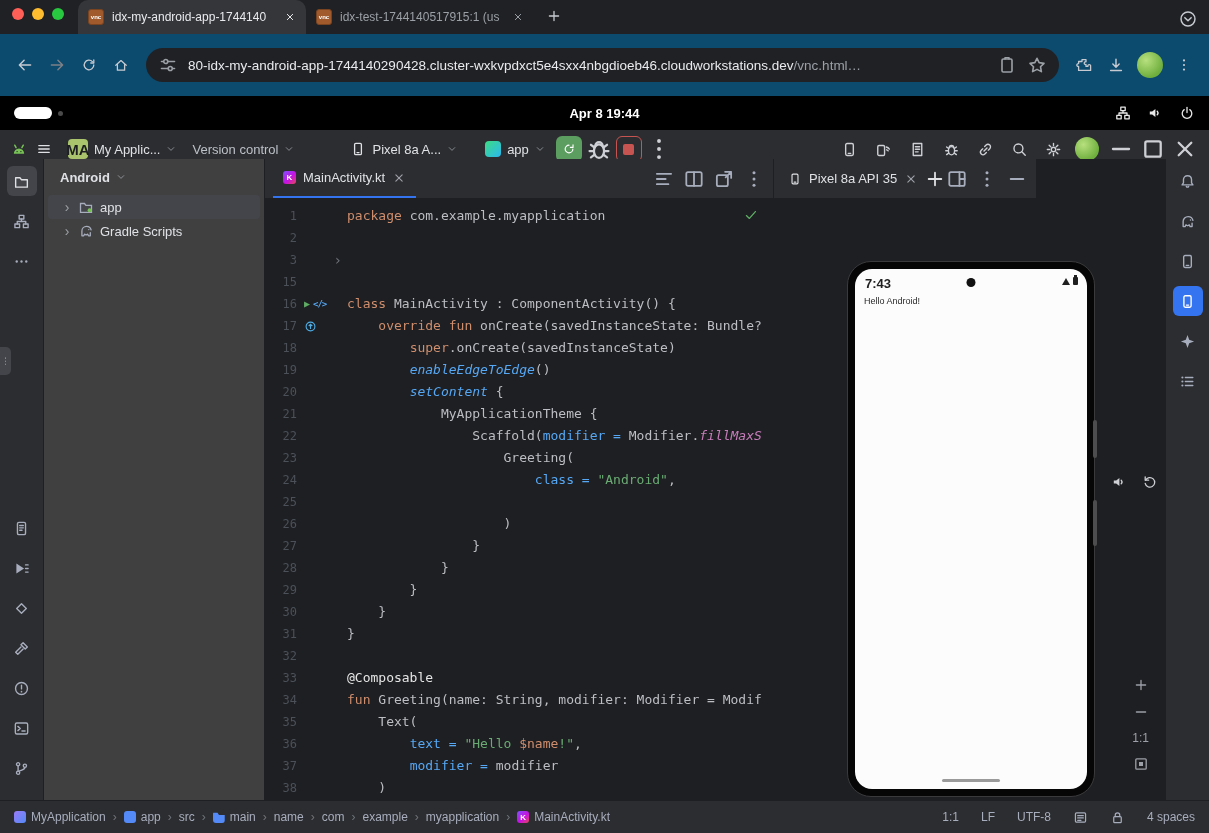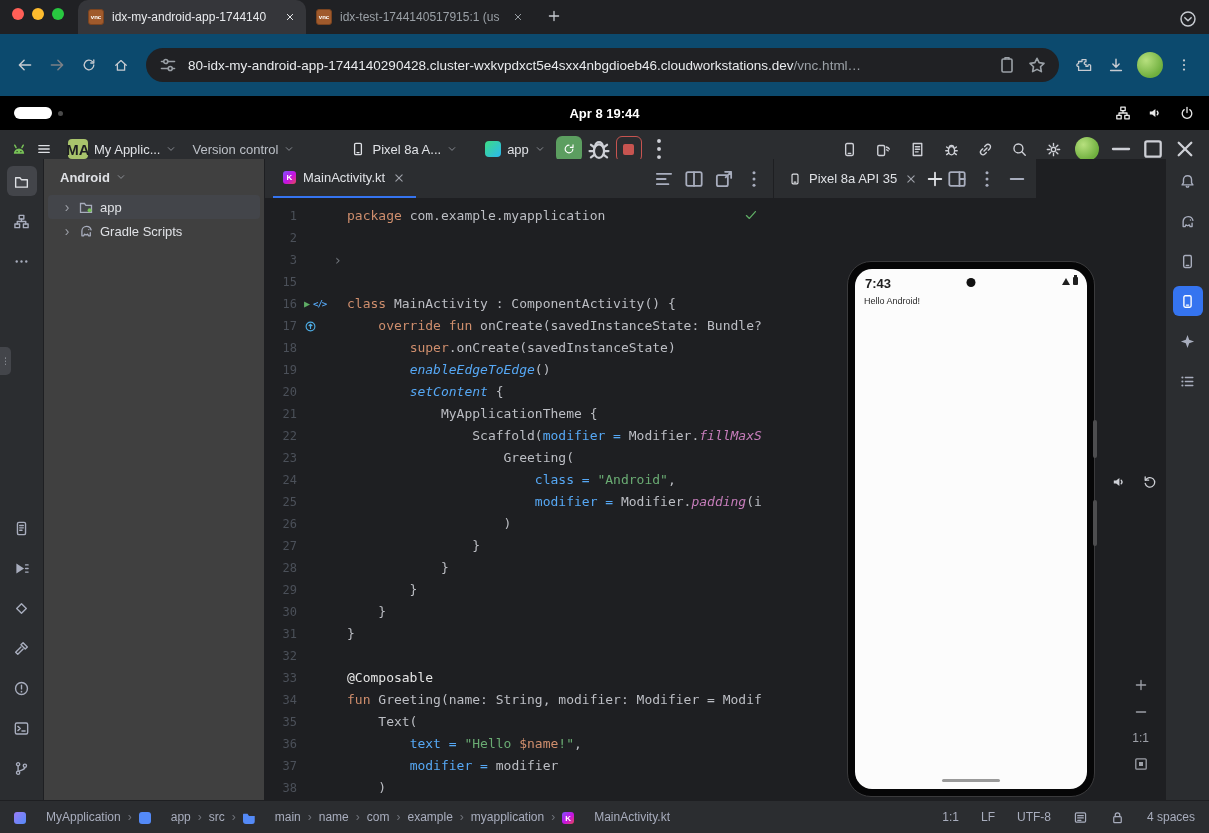--- a/index.html
+++ b/index.html
@@ -123,21 +123,21 @@
   .p-greet{position:absolute;top:27px;left:9px;font-size:9px;color:#2a2a2a}
   .p-pill{position:absolute;bottom:7px;left:50%;transform:translateX(-50%);width:58px;height:3px;border-radius:2px;background:#9a9a9a}
   .phone-btn{position:absolute;right:-3px;width:4px;border-radius:2px;background:#4d4d4f}
   .pb1{top:158px;height:38px}.pb2{top:238px;height:46px}
   .zoomcol{position:absolute;right:16px;top:518px;display:flex;flex-direction:column;align-items:center;gap:11px;color:#9da0a8;font-size:12px}
   .zoomcol span[data-icon]{width:16px;height:16px}
 
   
   .statusbar{position:absolute;bottom:0;left:0;right:0;height:33px;background:#2b2d30;border-top:1px solid #1e1f22;display:flex;align-items:center;padding:0 14px;font-size:12px;color:#a8adbd}
   .crumbs{display:flex;align-items:center;gap:7px;white-space:nowrap;overflow:hidden}
-  .crumb{display:flex;align-items:flex-end;gap:20px}
+  .crumb{display:flex;align-items:center;gap:5px}
   .crumb .ci{width:12px;height:12px}
   .crumb-sep{color:#6f737a}
   .status-right{margin-left:auto;display:flex;align-items:center;gap:22px}
   .status-right span[data-icon]{width:15px;height:15px;color:#a8adbd}
 </style>
 </head>
 <body>
 
 <div class="tabstrip">
   <div class="traffic">
@@ -654,21 +654,20 @@
             <span class="code"><span class="c-d">                    Greeting(</span></span>
           </div>
           <div class="line">
             <span class="ln">24</span>
             <span class="gut"></span>
             <span class="code"><span class="c-d">                        </span><span class="c-na">class =</span><span class="c-d"> </span><span class="c-st">"Android"</span><span class="c-d">,</span></span>
           </div>
           <div class="line">
             <span class="ln">25</span>
             <span class="gut"></span>
-            <span class="code"><span class="c-d">                        </span><span class="c-na">modifier =</span><span class="c-d"> Modifier.</span><span class="c-ex">padding</span><span class="c-d">(i</span></span>
           </div>
           <div class="line">
             <span class="ln">26</span>
             <span class="gut"></span>
             <span class="code"><span class="c-d">                    )</span></span>
           </div>
           <div class="line">
             <span class="ln">27</span>
             <span class="gut"></span>
             <span class="code"><span class="c-d">                }</span></span>

